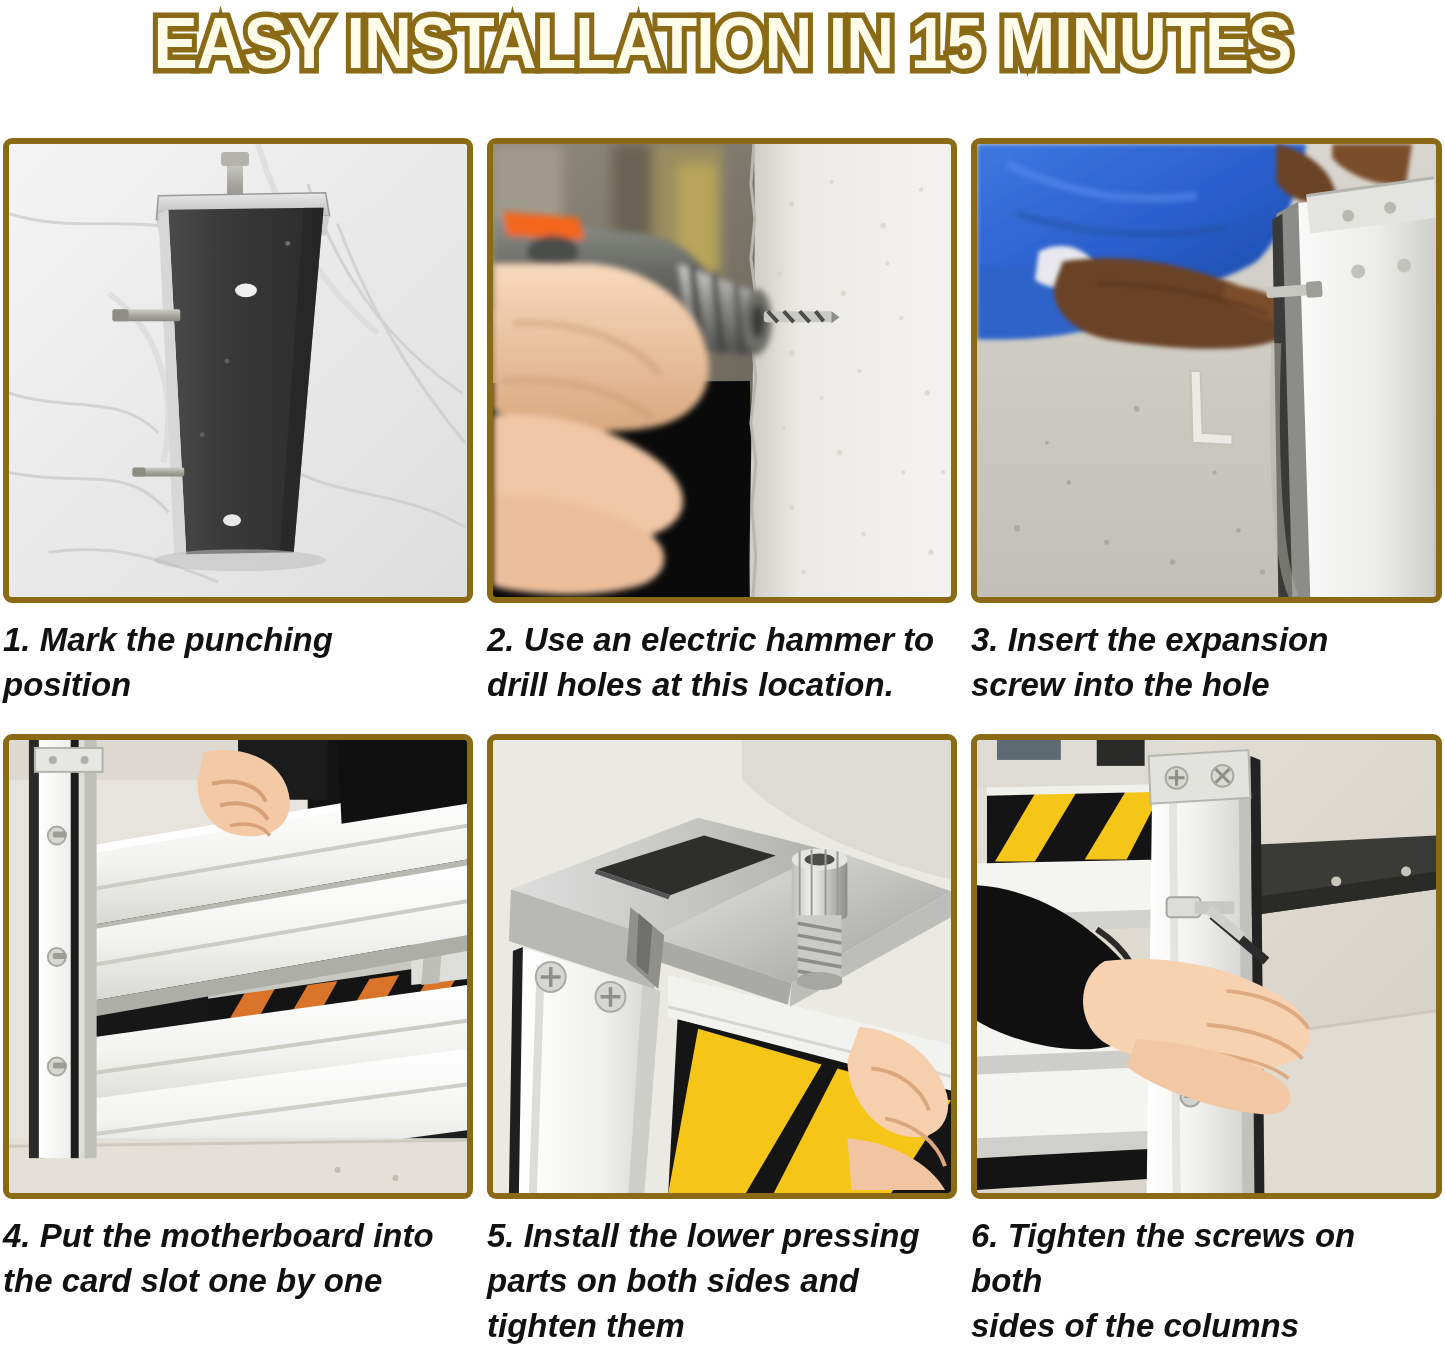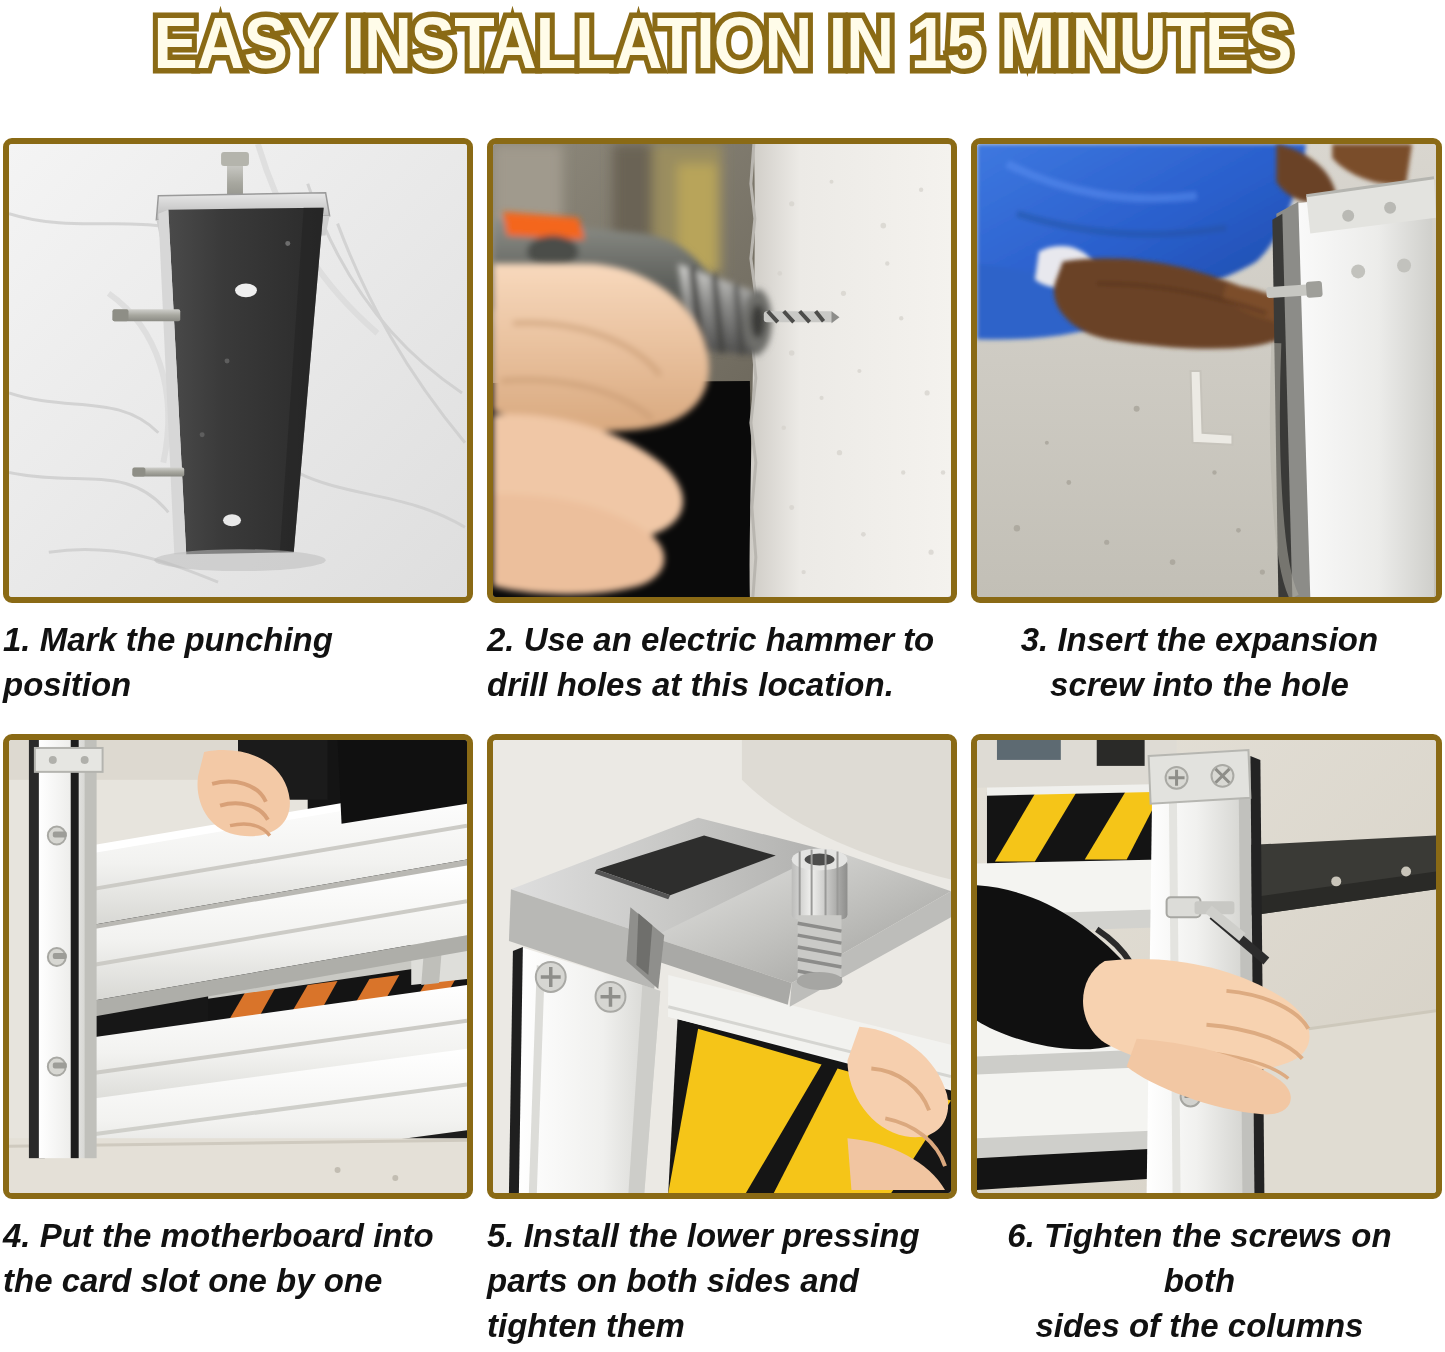--- a/index.html
+++ b/index.html
@@ -24,21 +24,21 @@
       -webkit-text-stroke:11px #8A6A15;
       paint-order:stroke fill;
       text-shadow:0 0 0 #8A6A15;
   }
 
   
   .grid{position:absolute;left:3px;top:138px;width:1439px;}
   .row{display:flex;gap:14px;}
   .row.second{margin-top:27px;}
   .cell{width:470px;font-style:italic;}
-  .cell.wide{width:471px;text-align:center;}
+  .cell.wide{width:471px;}
 
   .frame{
       width:100%;height:465px;
       border:6px solid #8A6A15;
       border-radius:9px;
       box-sizing:border-box;
       overflow:hidden;
       background:#d8d8d8;
       position:relative;
   }

